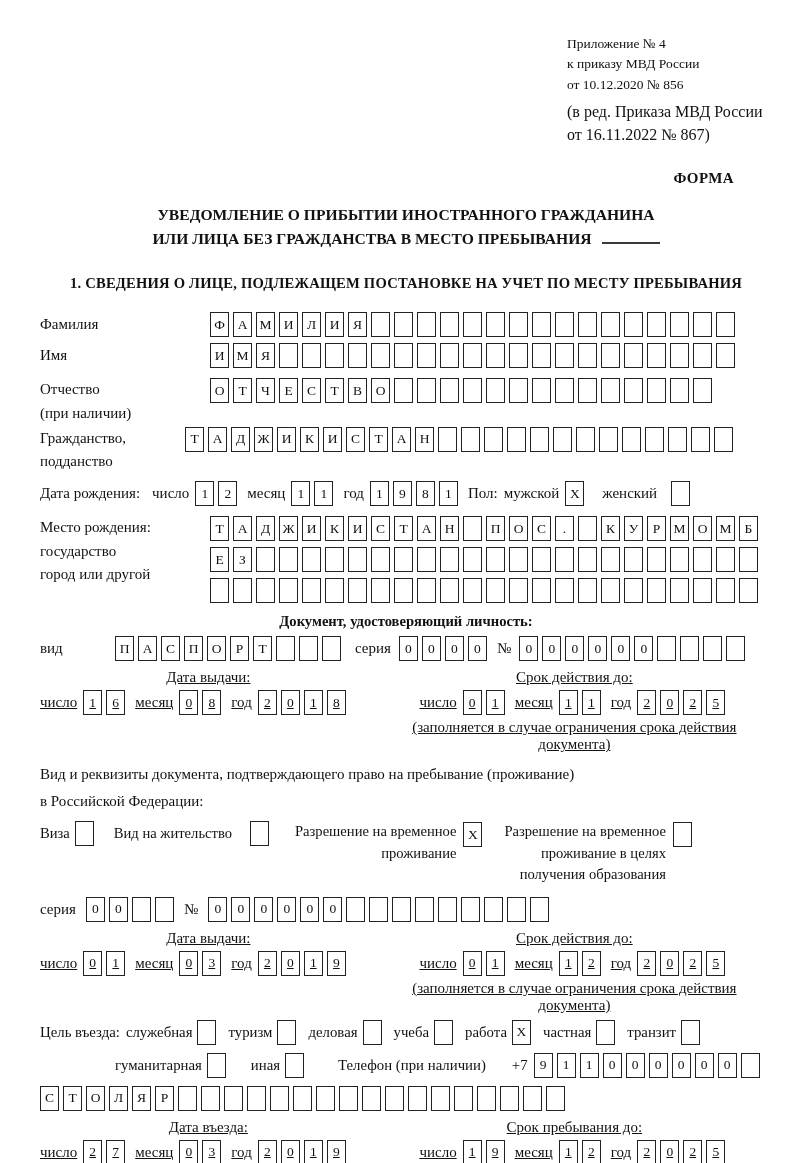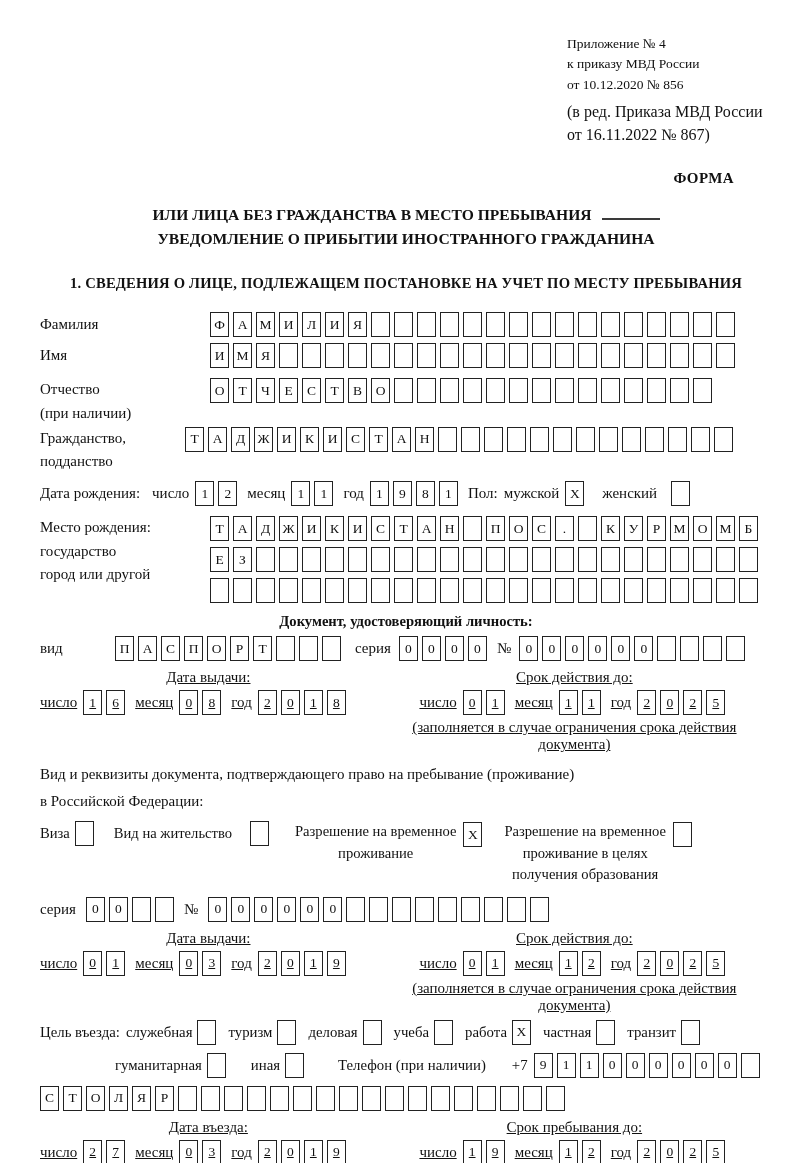--- a/index.html
+++ b/index.html
@@ -35,21 +35,21 @@
   .date-block.left{width:46%;}
   .date-block.right{width:54%;}
   .date-heading{text-align:center;font-size:15px;margin-bottom:4px;}
   .dateline{display:flex;align-items:center;font-size:15px;}
   .date-note{font-size:15px;text-align:center;margin-top:4px;}
 
   
   .opt{display:inline-flex;align-items:center;margin-right:8px;}
   .opt .cells{margin-left:5px;}
   .optcol{display:inline-flex;align-items:flex-start;margin-right:10px;}
-  .optcol .lab{text-align:center;line-height:1.45;}
+  .optcol .lab{text-align:right;line-height:1.45;}
   .optcol .cells{margin-left:7px;margin-top:1px;}
 
   .intro{font-size:15px;line-height:1.8;margin-top:8px;}
   .indent75{margin-left:75px;}
   .doc-heading{text-align:center;font-weight:bold;font-size:14.6px;margin:4px 0 6px 0;}
 </style>
 </head>
 <body>
 
 <div class="page">
@@ -60,22 +60,22 @@
     <div>от 10.12.2020 № 856</div>
     <div class="amend">
       <div>(в ред. Приказа МВД России</div>
       <div>от 16.11.2022 № 867)</div>
     </div>
   </div>
 
   <div class="form-label">ФОРМА</div>
 
   <div class="title">
+    <div>УВЕДОМЛЕНИЕ О ПРИБЫТИИ ИНОСТРАННОГО ГРАЖДАНИНА</div>
     <div><span>ИЛИ ЛИЦА БЕЗ ГРАЖДАНСТВА В МЕСТО ПРЕБЫВАНИЯ</span><span class="blank-line"></span></div>
-    <div>УВЕДОМЛЕНИЕ О ПРИБЫТИИ ИНОСТРАННОГО ГРАЖДАНИНА</div>
   </div>
 
   <div class="sec-heading">1. СВЕДЕНИЯ О ЛИЦЕ, ПОДЛЕЖАЩЕМ ПОСТАНОВКЕ НА УЧЕТ ПО МЕСТУ ПРЕБЫВАНИЯ</div>
 
   <div class="frow">
     <span class="lblcol w170">Фамилия</span>
     <span class="cells">
         <span class="cell">Ф</span>
         <span class="cell">А</span>
         <span class="cell">М</span>

